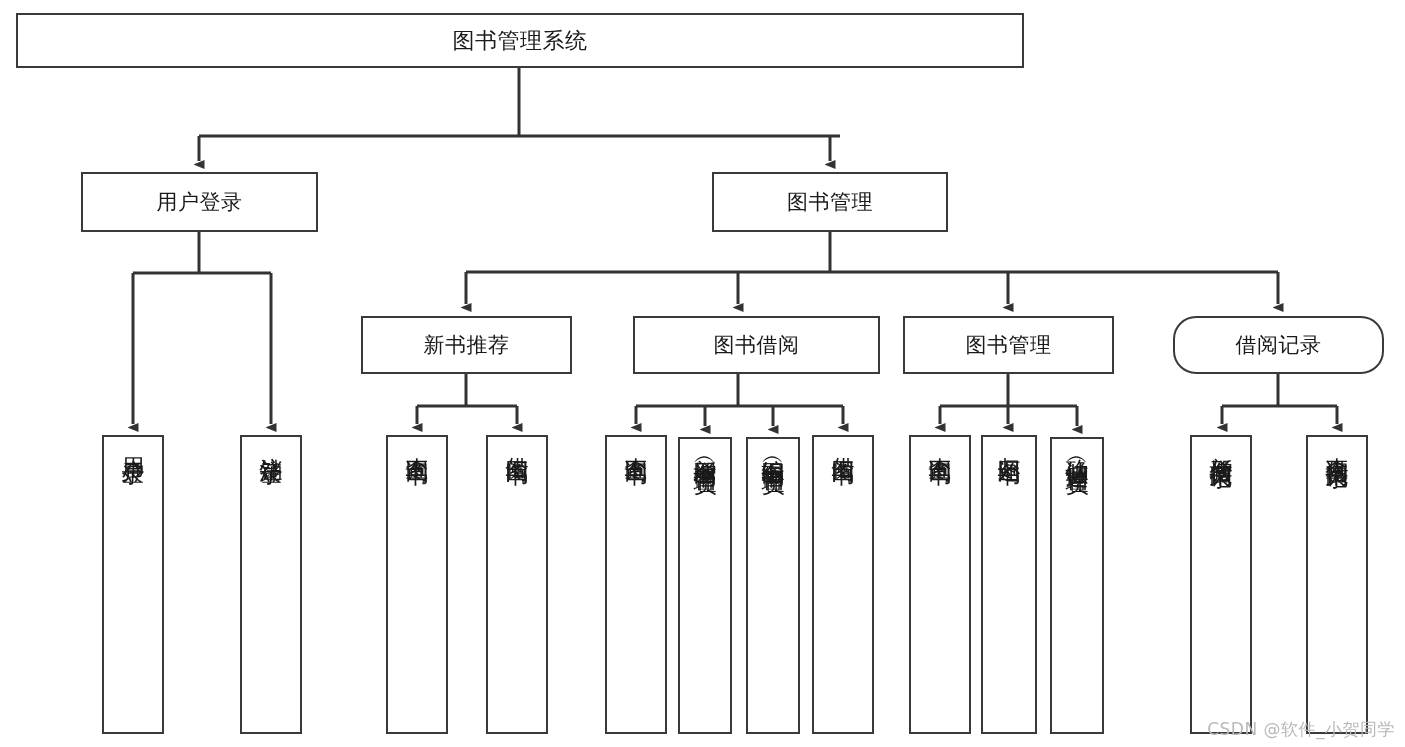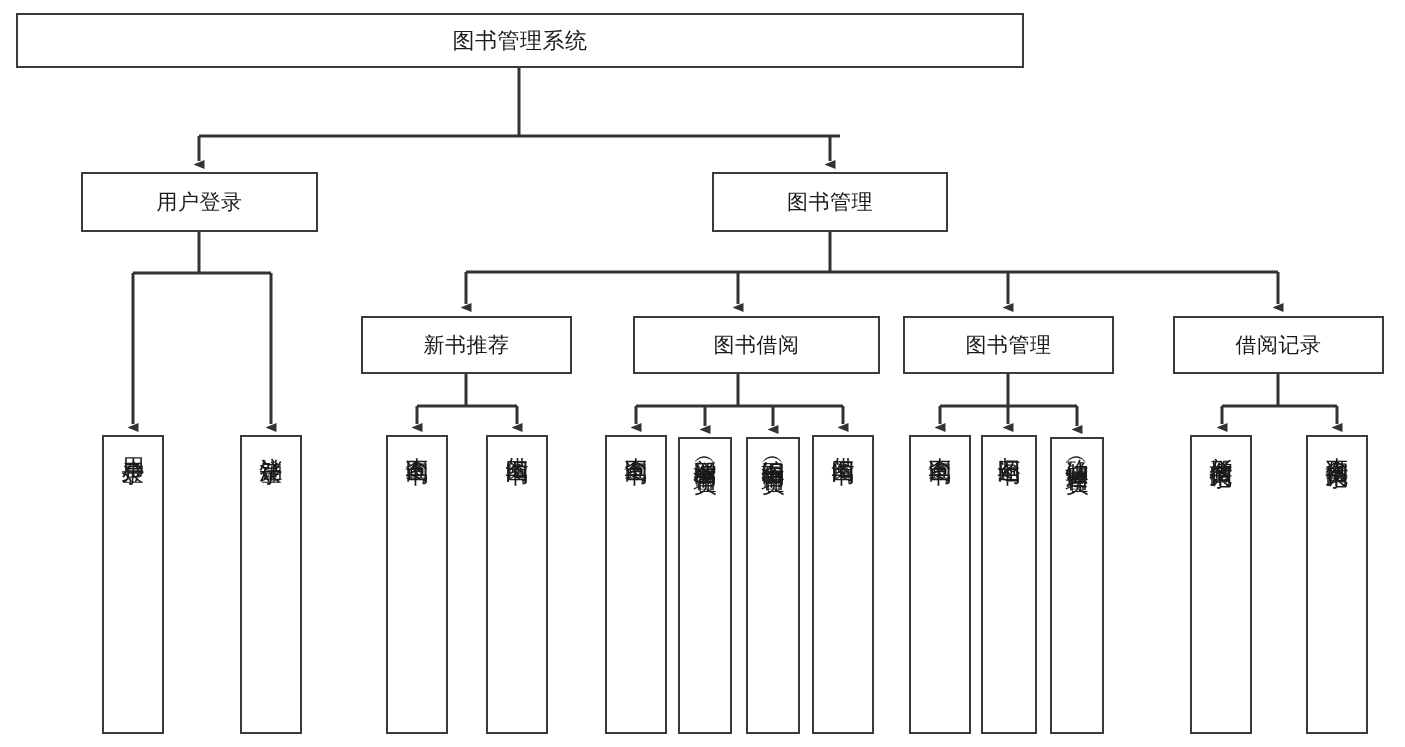--- a/index.html
+++ b/index.html
@@ -147,21 +147,21 @@
 
   <div class="node horiz" style="left:712px; top:172px; width:236px; height:60px;">
     <span class="label">图书管理</span>
   </div>
   <div class="node horiz" style="left:633px; top:316px; width:247px; height:58px;">
     <span class="label">图书借阅</span>
   </div>
   <div class="node horiz" style="left:903px; top:316px; width:211px; height:58px;">
     <span class="label">图书管理</span>
   </div>
-  <div class="node horiz" style="left:1173px; top:316px; width:211px; height:58px;">
+  <div class="node horiz" style="left:1173px; top:316px; width:211px; height:58px;border-radius:23px;">
     <span class="label">借阅记录</span>
   </div>
 
   <div class="node vert" style="left:102px; top:435px; width:62px; height:299px;">
     <span class="label">用户登录</span>
   </div>
   <div class="node vert" style="left:240px; top:435px; width:62px; height:299px;">
     <span class="label">注销登录</span>
   </div>
 
@@ -195,14 +195,15 @@
     <span class="label">确认归还（管理员）</span>
   </div>
 
   <div class="node vert" style="left:1190px; top:435px; width:62px; height:299px;">
     <span class="label">新增借阅记录</span>
   </div>
   <div class="node vert" style="left:1306px; top:435px; width:62px; height:299px;">
     <span class="label">查询借阅记录</span>
   </div>
 
+  <div class="watermark">CSDN @软件_小贺同学</div>
 
 </div>
 
 </body></html>

